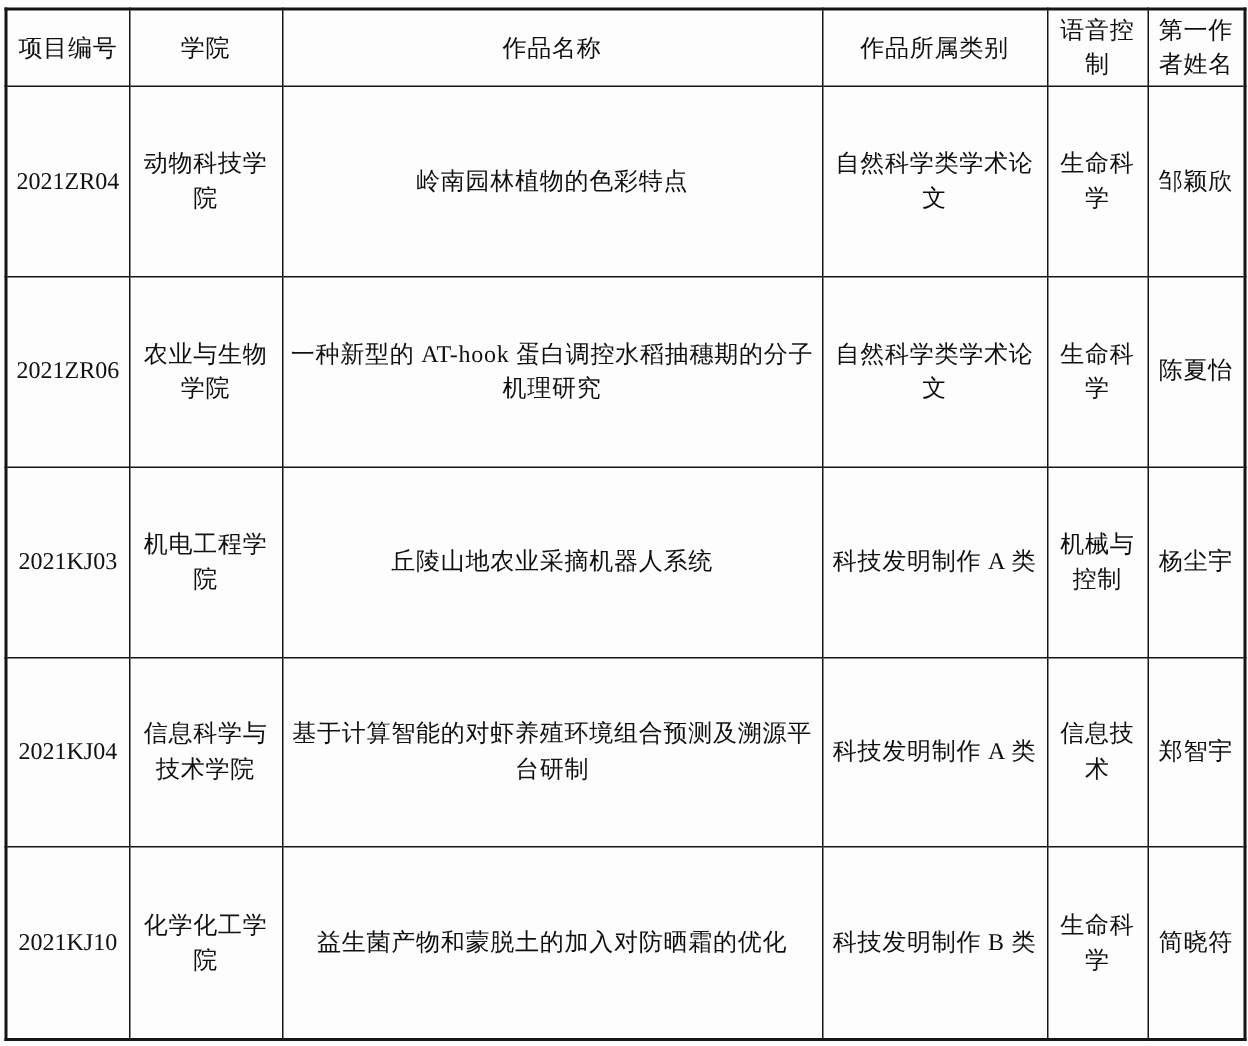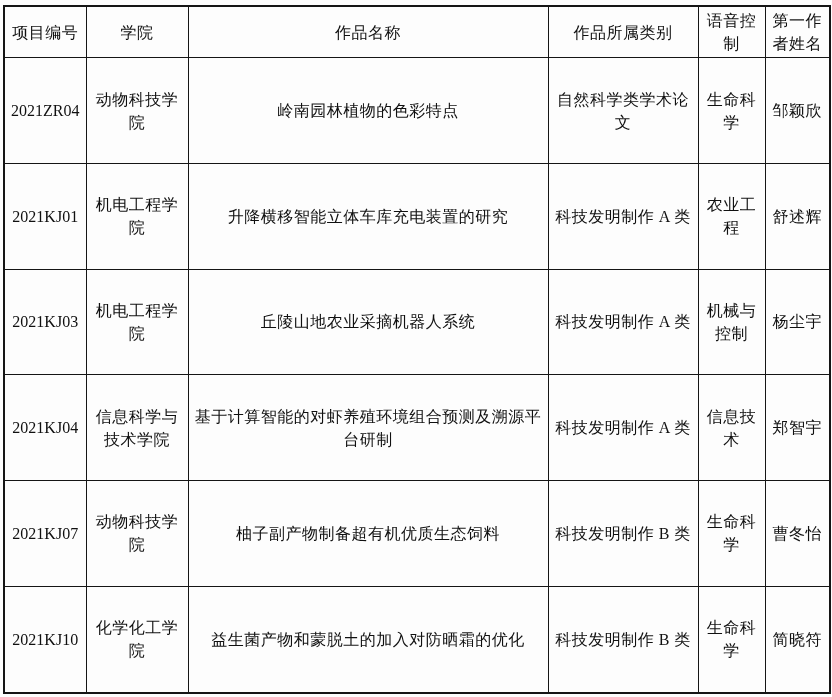--- a/index.html
+++ b/index.html
@@ -74,52 +74,44 @@
     <tbody id="table-body">
         <tr>
           <td class="cell-project-id">2021ZR04</td>
           <td class="cell-college">动物科技学院</td>
           <td class="cell-work-title">岭南园林植物的色彩特点</td>
           <td class="cell-category">自然科学类学术论文</td>
           <td class="cell-discipline">生命科学</td>
           <td class="cell-author">邹颖欣</td>
         </tr>
         <tr>
-          <td class="cell-project-id">2021KJ01</td>
-          <td class="cell-college">机电工程学院</td>
-          <td class="cell-work-title">升降横移智能立体车库充电装置的研究</td>
-          <td class="cell-category">科技发明制作 A 类</td>
-          <td class="cell-discipline">农业工程</td>
-          <td class="cell-author">舒述辉</td>
+          <td class="cell-project-id">2021ZR06</td>
+          <td class="cell-college">农业与生物学院</td>
+          <td class="cell-work-title">一种新型的 AT-hook 蛋白调控水稻抽穗期的分子机理研究</td>
+          <td class="cell-category">自然科学类学术论文</td>
+          <td class="cell-discipline">生命科学</td>
+          <td class="cell-author">陈夏怡</td>
         </tr>
         <tr>
           <td class="cell-project-id">2021KJ03</td>
           <td class="cell-college">机电工程学院</td>
           <td class="cell-work-title">丘陵山地农业采摘机器人系统</td>
           <td class="cell-category">科技发明制作 A 类</td>
           <td class="cell-discipline">机械与控制</td>
           <td class="cell-author">杨尘宇</td>
         </tr>
         <tr>
           <td class="cell-project-id">2021KJ04</td>
           <td class="cell-college">信息科学与技术学院</td>
           <td class="cell-work-title">基于计算智能的对虾养殖环境组合预测及溯源平台研制</td>
           <td class="cell-category">科技发明制作 A 类</td>
           <td class="cell-discipline">信息技术</td>
           <td class="cell-author">郑智宇</td>
         </tr>
         <tr>
-          <td class="cell-project-id">2021KJ07</td>
-          <td class="cell-college">动物科技学院</td>
-          <td class="cell-work-title">柚子副产物制备超有机优质生态饲料</td>
-          <td class="cell-category">科技发明制作 B 类</td>
-          <td class="cell-discipline">生命科学</td>
-          <td class="cell-author">曹冬怡</td>
-        </tr>
-        <tr>
           <td class="cell-project-id">2021KJ10</td>
           <td class="cell-college">化学化工学院</td>
           <td class="cell-work-title">益生菌产物和蒙脱土的加入对防晒霜的优化</td>
           <td class="cell-category">科技发明制作 B 类</td>
           <td class="cell-discipline">生命科学</td>
           <td class="cell-author">简晓符</td>
         </tr>
       </tbody>
   </table>
 </div>

